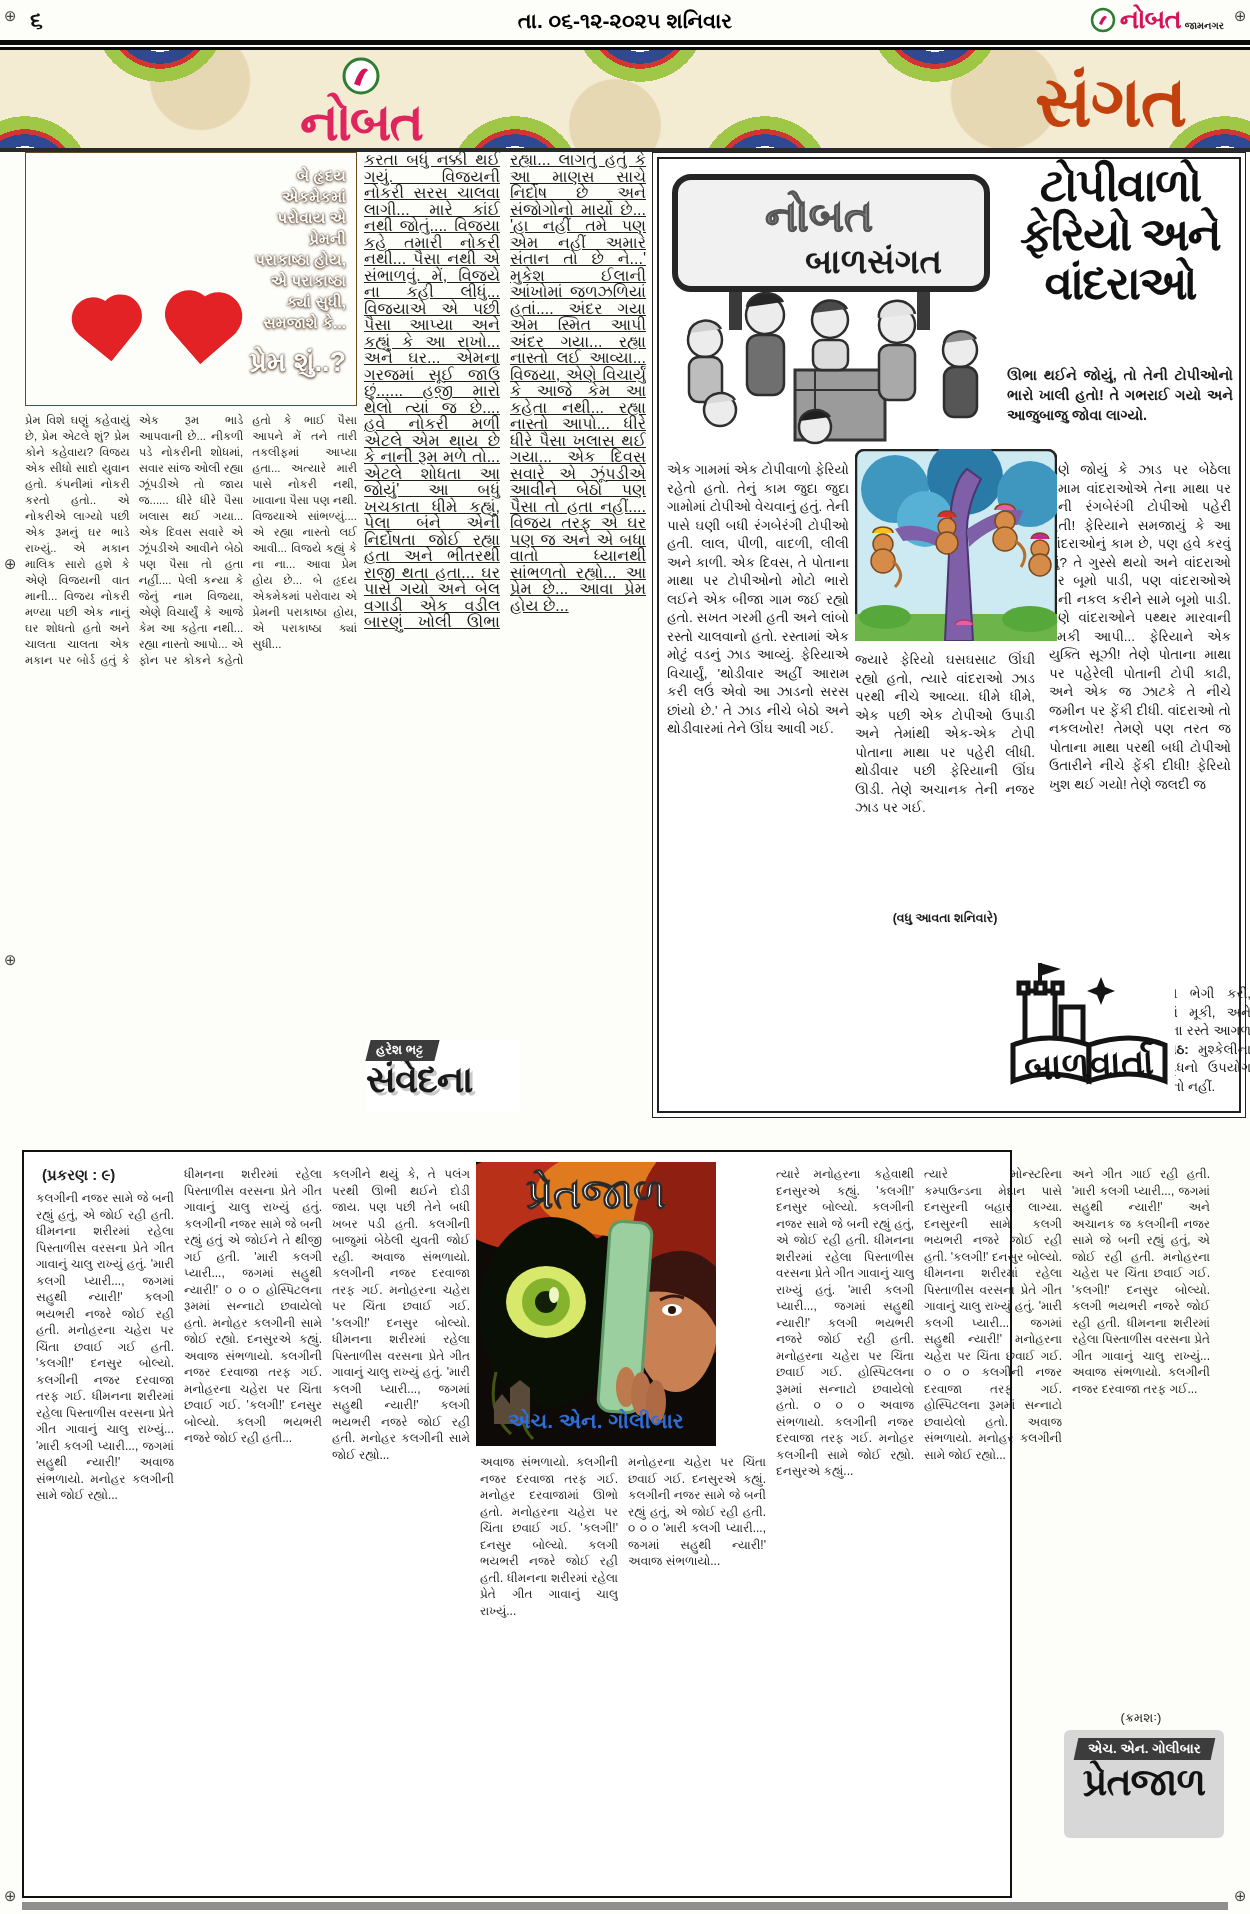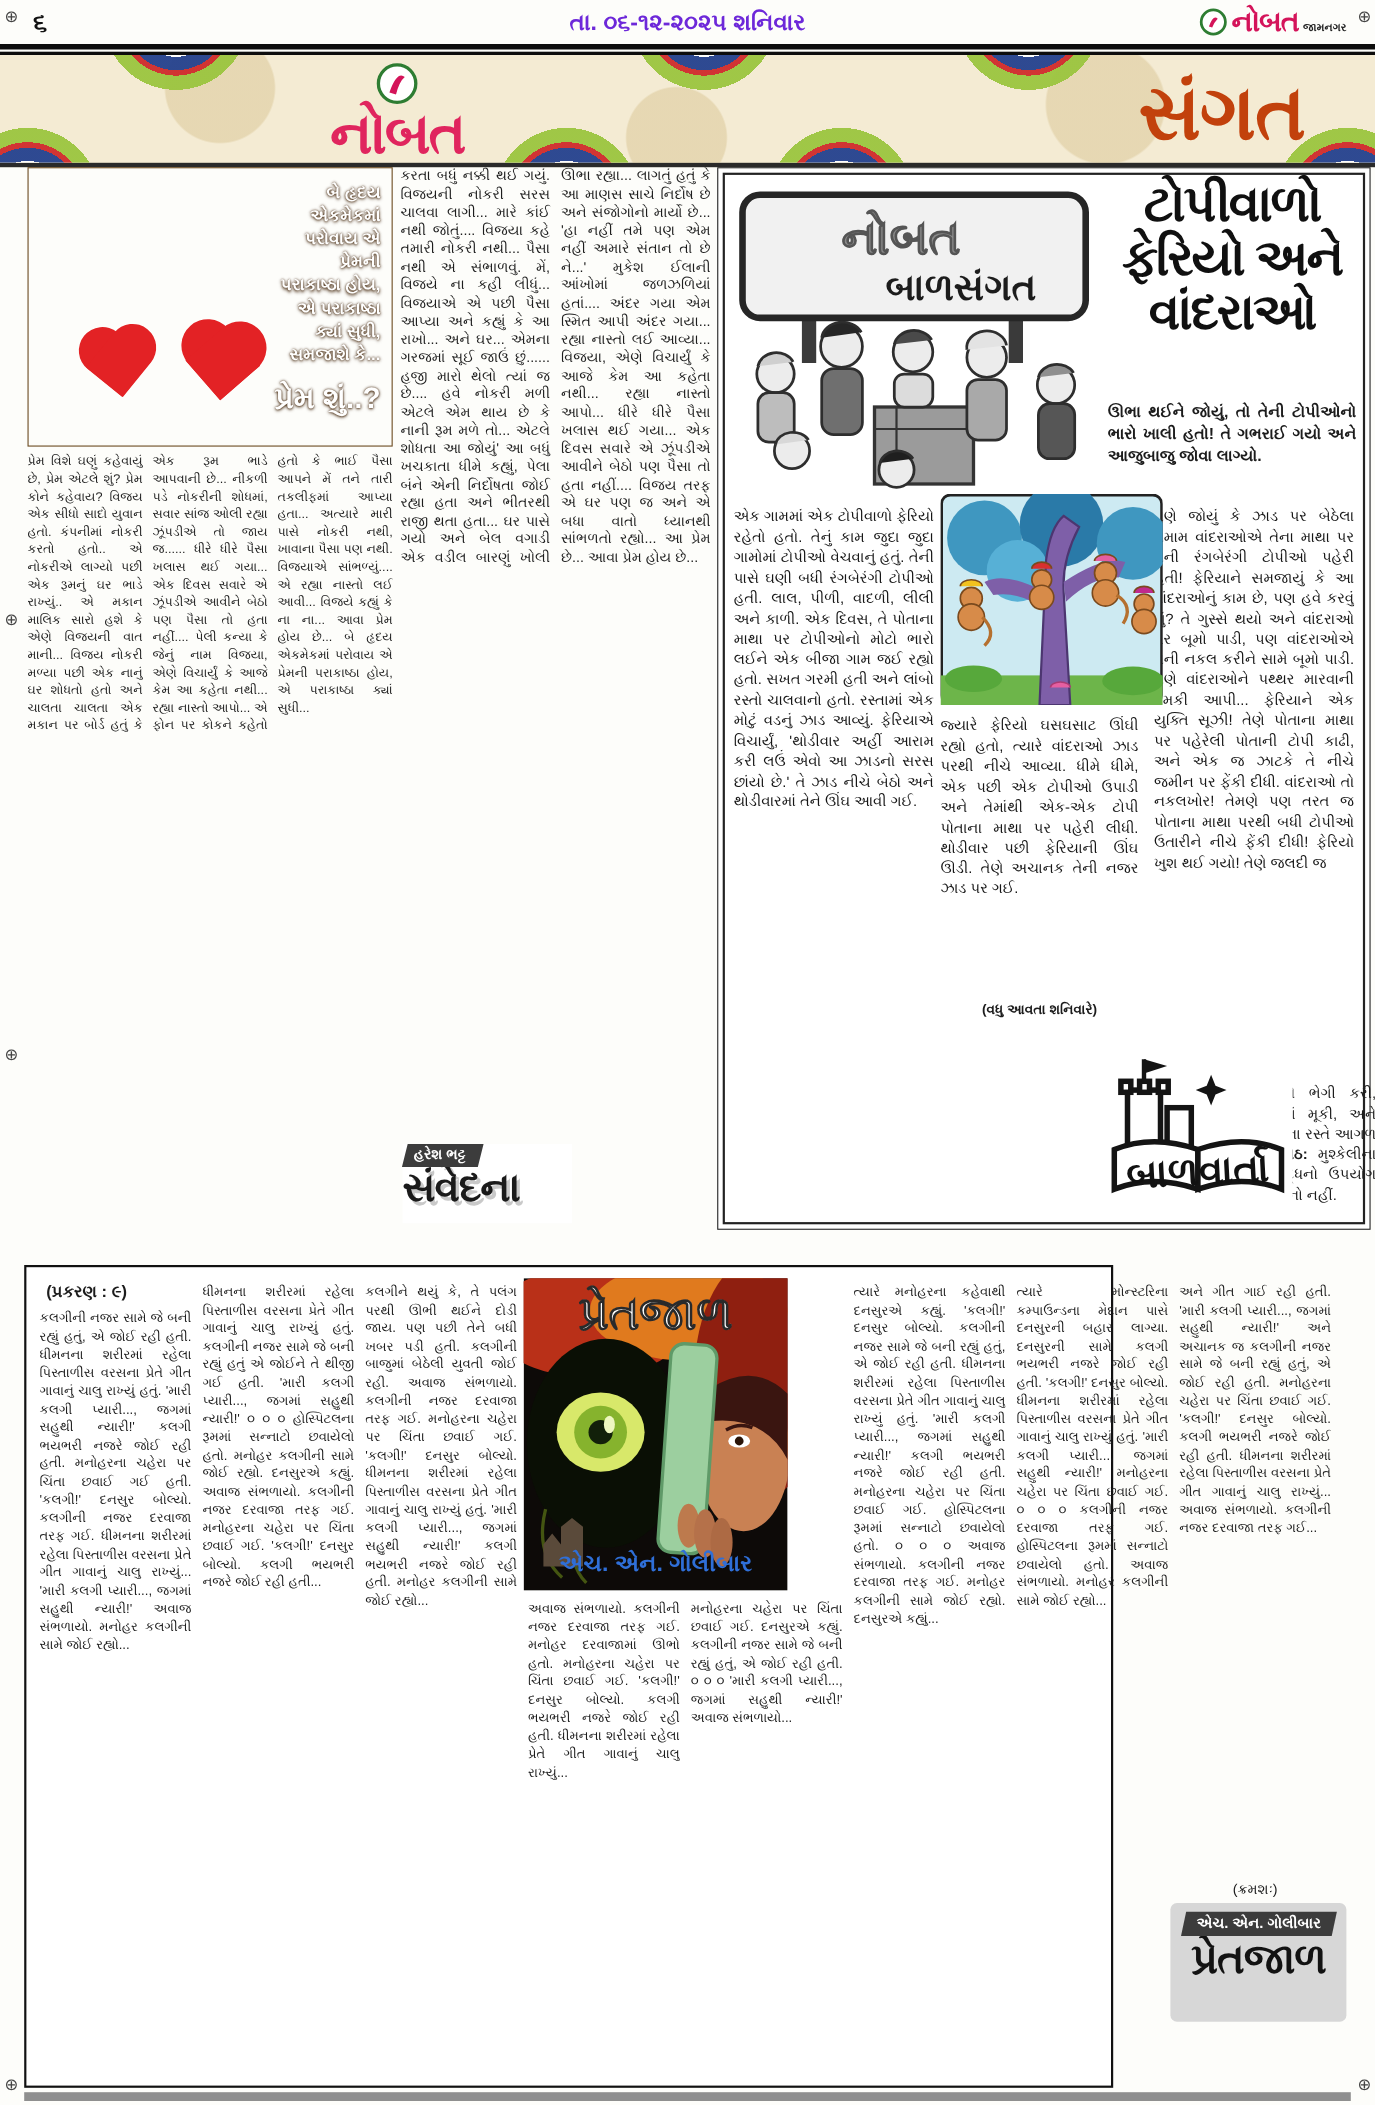--- a/index.html
+++ b/index.html
@@ -3,21 +3,21 @@
 <meta charset="utf-8">
 <style>
   html,body{margin:0;padding:0;background:#e8e8e4;}
   #page{position:relative;width:1250px;height:1914px;margin:0 auto;background:#fdfdfa;
         font-family:"Liberation Sans","DejaVu Sans",sans-serif;color:#1c1c1c;overflow:hidden;}
   .abs{position:absolute;}
   .reg{position:absolute;font-size:15px;color:#444;line-height:1;}
   
   .topbar{left:0;top:0;width:1250px;height:40px;}
   .pageno{left:30px;top:7px;font-size:23px;font-weight:bold;color:#111;}
-  .dateline{left:0;top:9px;width:1250px;text-align:center;font-size:21px;font-weight:bold;color:#6d28d9;}
+  .dateline{left:0;top:9px;width:1250px;text-align:center;font-size:21px;font-weight:bold;color:#000000;}
   .minilogo{right:26px;top:4px;display:flex;align-items:center;gap:4px;}
   .minilogo .nm{font-size:26px;font-weight:900;color:#d4145a;letter-spacing:-1px;}
   .minilogo .ct{font-size:10px;font-weight:bold;color:#222;margin-top:12px;}
   .rule-black{left:0;top:40px;width:1250px;height:5px;background:#0d0d0d;border-bottom:2px solid #fdfdfa;box-shadow:0 3px 0 #0d0d0d;}
   
   .masthead{left:0;top:50px;width:1250px;height:98px;background:#f4ebd3;overflow:hidden;border-bottom:4px solid #2a2a2a;}
   .orn{position:absolute;width:130px;height:98px;top:0;opacity:.95;
        background:radial-gradient(circle at 50% -35%,rgba(0,0,0,0) 0 16px,#e8832a 16px 32px,#ffffff 32px 36px,#24418e 36px 48px,#cf2b2b 48px 53px,#9bc53f 53px 66px,rgba(0,0,0,0) 66px);}
   .orn.flip{background:radial-gradient(circle at 50% 135%,rgba(0,0,0,0) 0 16px,#e8832a 16px 32px,#ffffff 32px 36px,#24418e 36px 48px,#cf2b2b 48px 53px,#9bc53f 53px 66px,rgba(0,0,0,0) 66px);}
   .swirl{position:absolute;border-radius:50%;background:radial-gradient(circle,rgba(205,180,120,.35) 0 58%,rgba(0,0,0,0) 60%);}
@@ -38,21 +38,21 @@
   .heart{position:absolute;}
   .heart:before,.heart:after{content:'';position:absolute;top:0;width:50%;height:80%;background:#e32225;border-radius:50px 50px 0 0;}
   .heart:before{left:50%;transform:rotate(-45deg);transform-origin:0 100%;}
   .heart:after{left:0;transform:rotate(45deg);transform-origin:100% 100%;}
   .overlay{position:absolute;right:10px;top:12px;width:158px;text-align:right;color:#fff;
            font-weight:bold;font-size:15.5px;line-height:21px;text-shadow:0 1px 3px rgba(60,30,0,.9),0 0 2px rgba(60,30,0,.9);}
   .overlay .big{font-size:27px;line-height:30px;margin-top:14px;}
   
   .coltext{font-size:11.5px;line-height:16px;text-align:justify;overflow:hidden;color:#1d1d1d;}
   .love-left{left:25px;top:412px;width:332px;height:688px;column-count:3;column-gap:9px;}
-  .love-mid{left:364px;top:152px;width:282px;height:948px;column-count:2;column-gap:10px;font-size:13px;line-height:16.5px;}
+  .love-mid{left:364px;top:152px;width:282px;height:948px;column-count:2;column-gap:10px;font-size:16px;line-height:16.5px;text-decoration:underline;}
   
   .sv-stamp{left:366px;top:1040px;width:154px;height:72px;background:#fff;}
   .sv-ribbon{display:inline-block;background:#3c3c3c;color:#fff;font-size:13px;font-weight:bold;
              padding:2px 14px 3px 8px;transform:skewX(-14deg);margin-left:2px;}
   .sv-ribbon span{display:inline-block;transform:skewX(14deg);}
   .sv-big{font-size:37px;font-weight:900;color:#1a1a1a;letter-spacing:-1px;line-height:1.0;
           text-shadow:3px 3px 0 #c9c9c9;}
   
   .kids-box{left:652px;top:152px;width:594px;height:966px;border:1.5px solid #222;padding:4px;box-sizing:border-box;background:#fff;}
   .kids-inner{position:relative;width:100%;height:100%;border:2.5px solid #222;box-sizing:border-box;}

